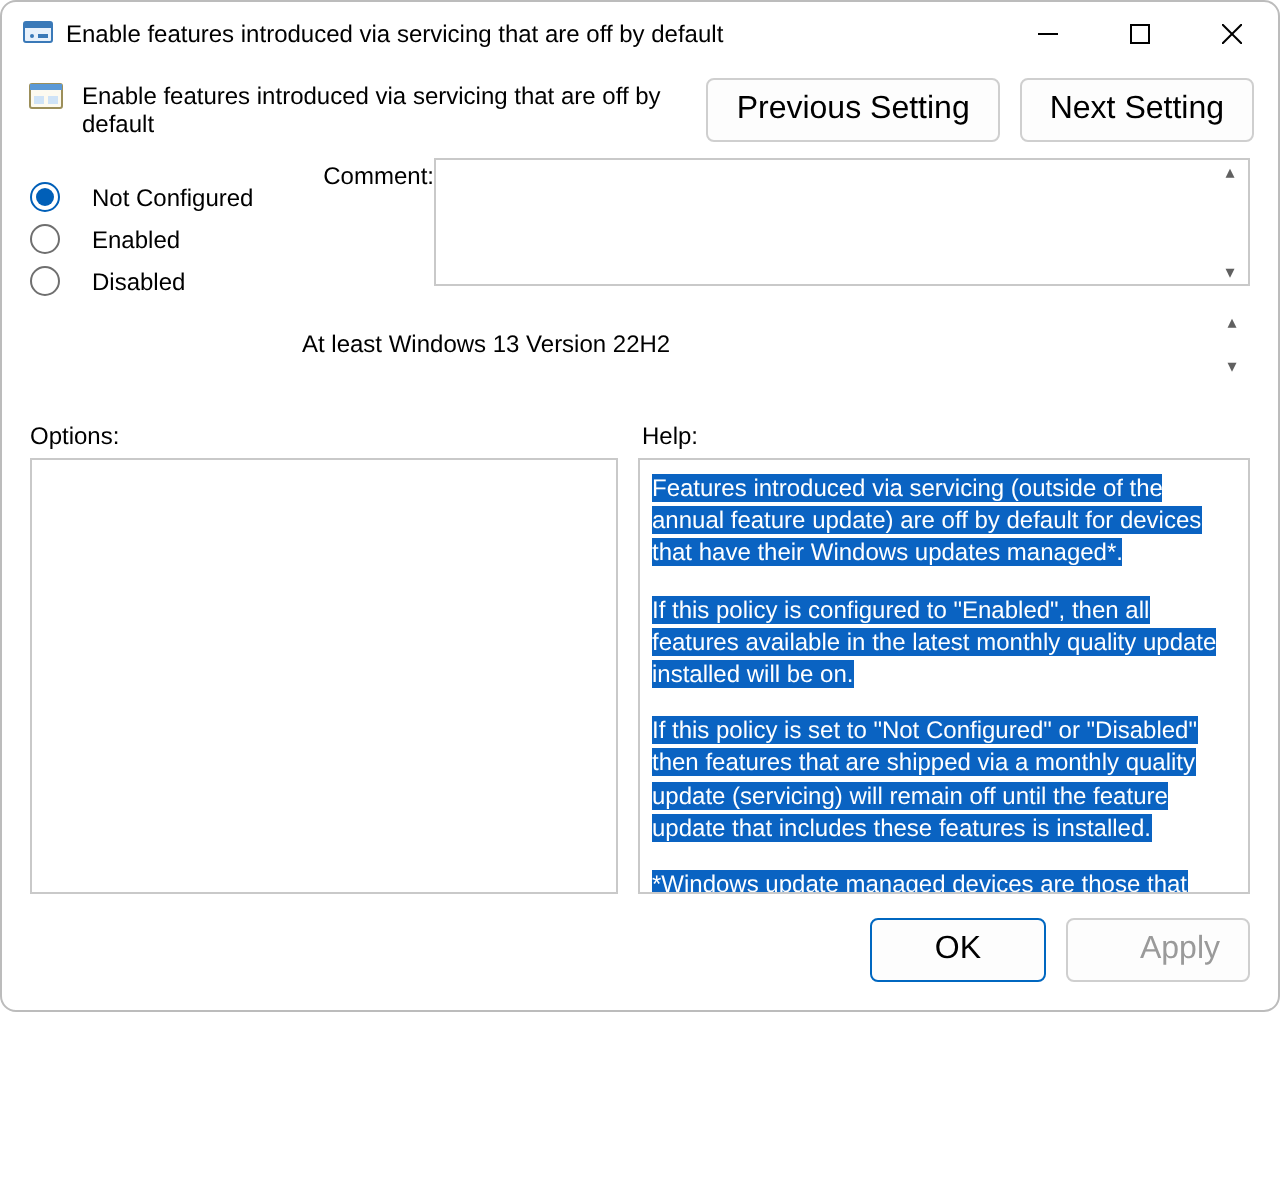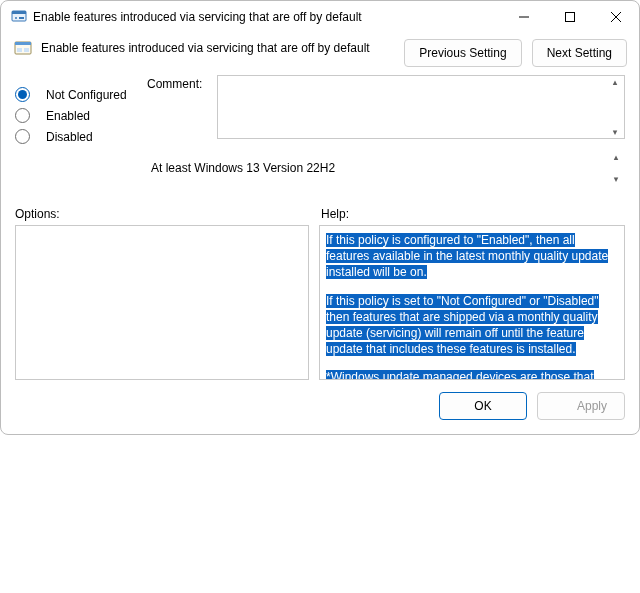--- a/index.html
+++ b/index.html
@@ -8,21 +8,21 @@
     font-family: "Segoe UI", Tahoma, sans-serif;
     font-size: 12px;
     color: #000;
     background: #fff;
     width: 640px;
     height: 593px;
     overflow: hidden;
   }
   .window {
     width: 640px;
-    height: 435px;
+    height: 506px;
     border: 1px solid #bcbcbc;
     border-radius: 8px;
     display: flex;
     flex-direction: column;
     background:#fff;
   }
   
   .titlebar {
     height: 32px;
     display:flex;
@@ -64,39 +64,39 @@
     font-size:12px;
     padding-top:2px;
     flex:1;
   }
   .nav-buttons { display:flex; gap:10px; margin-left:auto; }
   .btn {
     border:1px solid #cfcfcf;
     border-radius:4px;
     background:#fdfdfd;
     padding: 6px 14px;
-    font-size:12px;
+    font-size:16px;
     font-family:inherit;
     min-width:88px;
     text-align:center;
   }
   .btn.primary { border-color:#0067c0; }
   .btn.disabled { color:#9a9a9a;padding-left:36px; }
   .radio-row { display:flex; align-items:center; gap:16px; margin: 6px 0; }
   .radio-outer {
     width:15px; height:15px; border-radius:50%;
     border:1px solid #6f6f6f; display:flex; align-items:center; justify-content:center;
   }
   .radio-outer.checked { border-color:#005fb8; border-width:1px; }
   .radio-inner { width:9px; height:9px; border-radius:50%; background:#005fb8; }
   .main-area { display:flex; padding: 8px 14px 0 14px; gap:8px; }
   .left-col { width:124px; }
   .mid-col { flex:1; display:flex; flex-direction:column; gap:4px;}
   .form-row { display:flex; margin-bottom:8px;}
-  .form-label { width:70px; text-align:left; padding-top:2px; }
+  .form-label { width:70px; text-align:right; padding-top:2px; }
   .comment-box {
     flex:1; height:64px;
     border:1px solid #c9c9c9;
     background:#fff;
     position:relative;
   }
   .supported-box {
     flex:1; height:34px;
     border:none;
     display:flex; align-items:center;
@@ -224,20 +224,21 @@
   </div>
 
   <div class="section-labels">
     <div class="lbl-options">Options:</div>
     <div>Help:</div>
   </div>
 
   <div class="panes">
     <div class="pane options"></div>
     <div class="pane help">
+      <p class="help-para"><span class="hl">Features introduced via servicing (outside of the annual feature update) are off by default for devices that have their Windows updates managed*.</span></p>
       <p class="help-para"><span class="hl">If this policy is configured to "Enabled", then all features available in the latest monthly quality update installed will be on.</span></p>
       <p class="help-para"><span class="hl">If this policy is set to "Not Configured" or "Disabled" then features that are shipped via a monthly quality update (servicing) will remain off until the feature update that includes these features is installed.</span></p>
       <p class="help-para"><span class="hl">*Windows update managed devices are those that have their Windows updates managed via policy; whether via the cloud using Windows Update for Business or on-premises with Windows Server Update Services (WSUS).</span></p>
     </div>
   </div>
 
   <div class="footer">
     <button class="btn primary">OK</button>
     <button class="btn disabled">Apply</button>
   </div>

